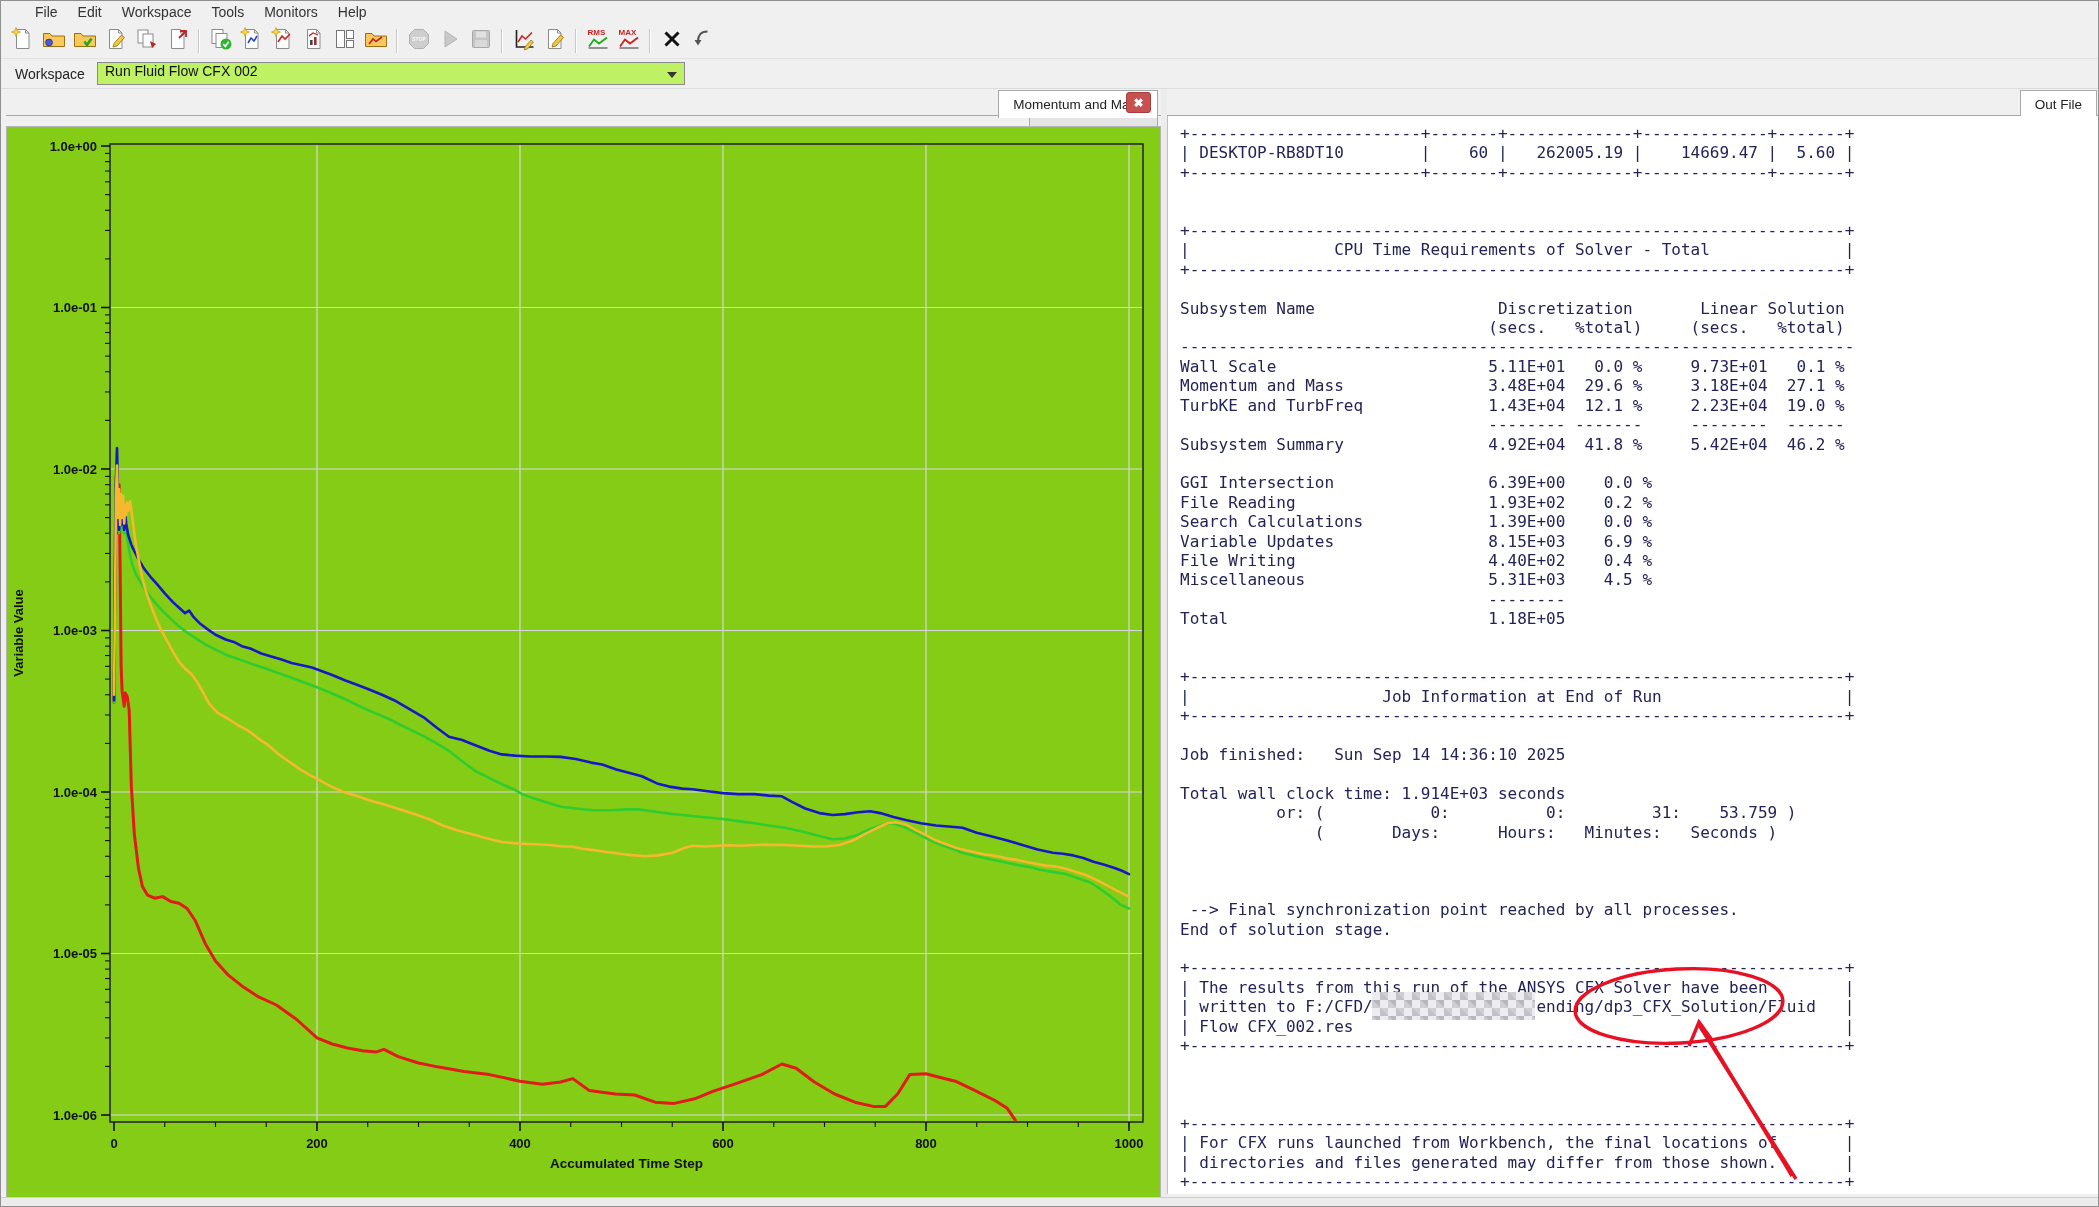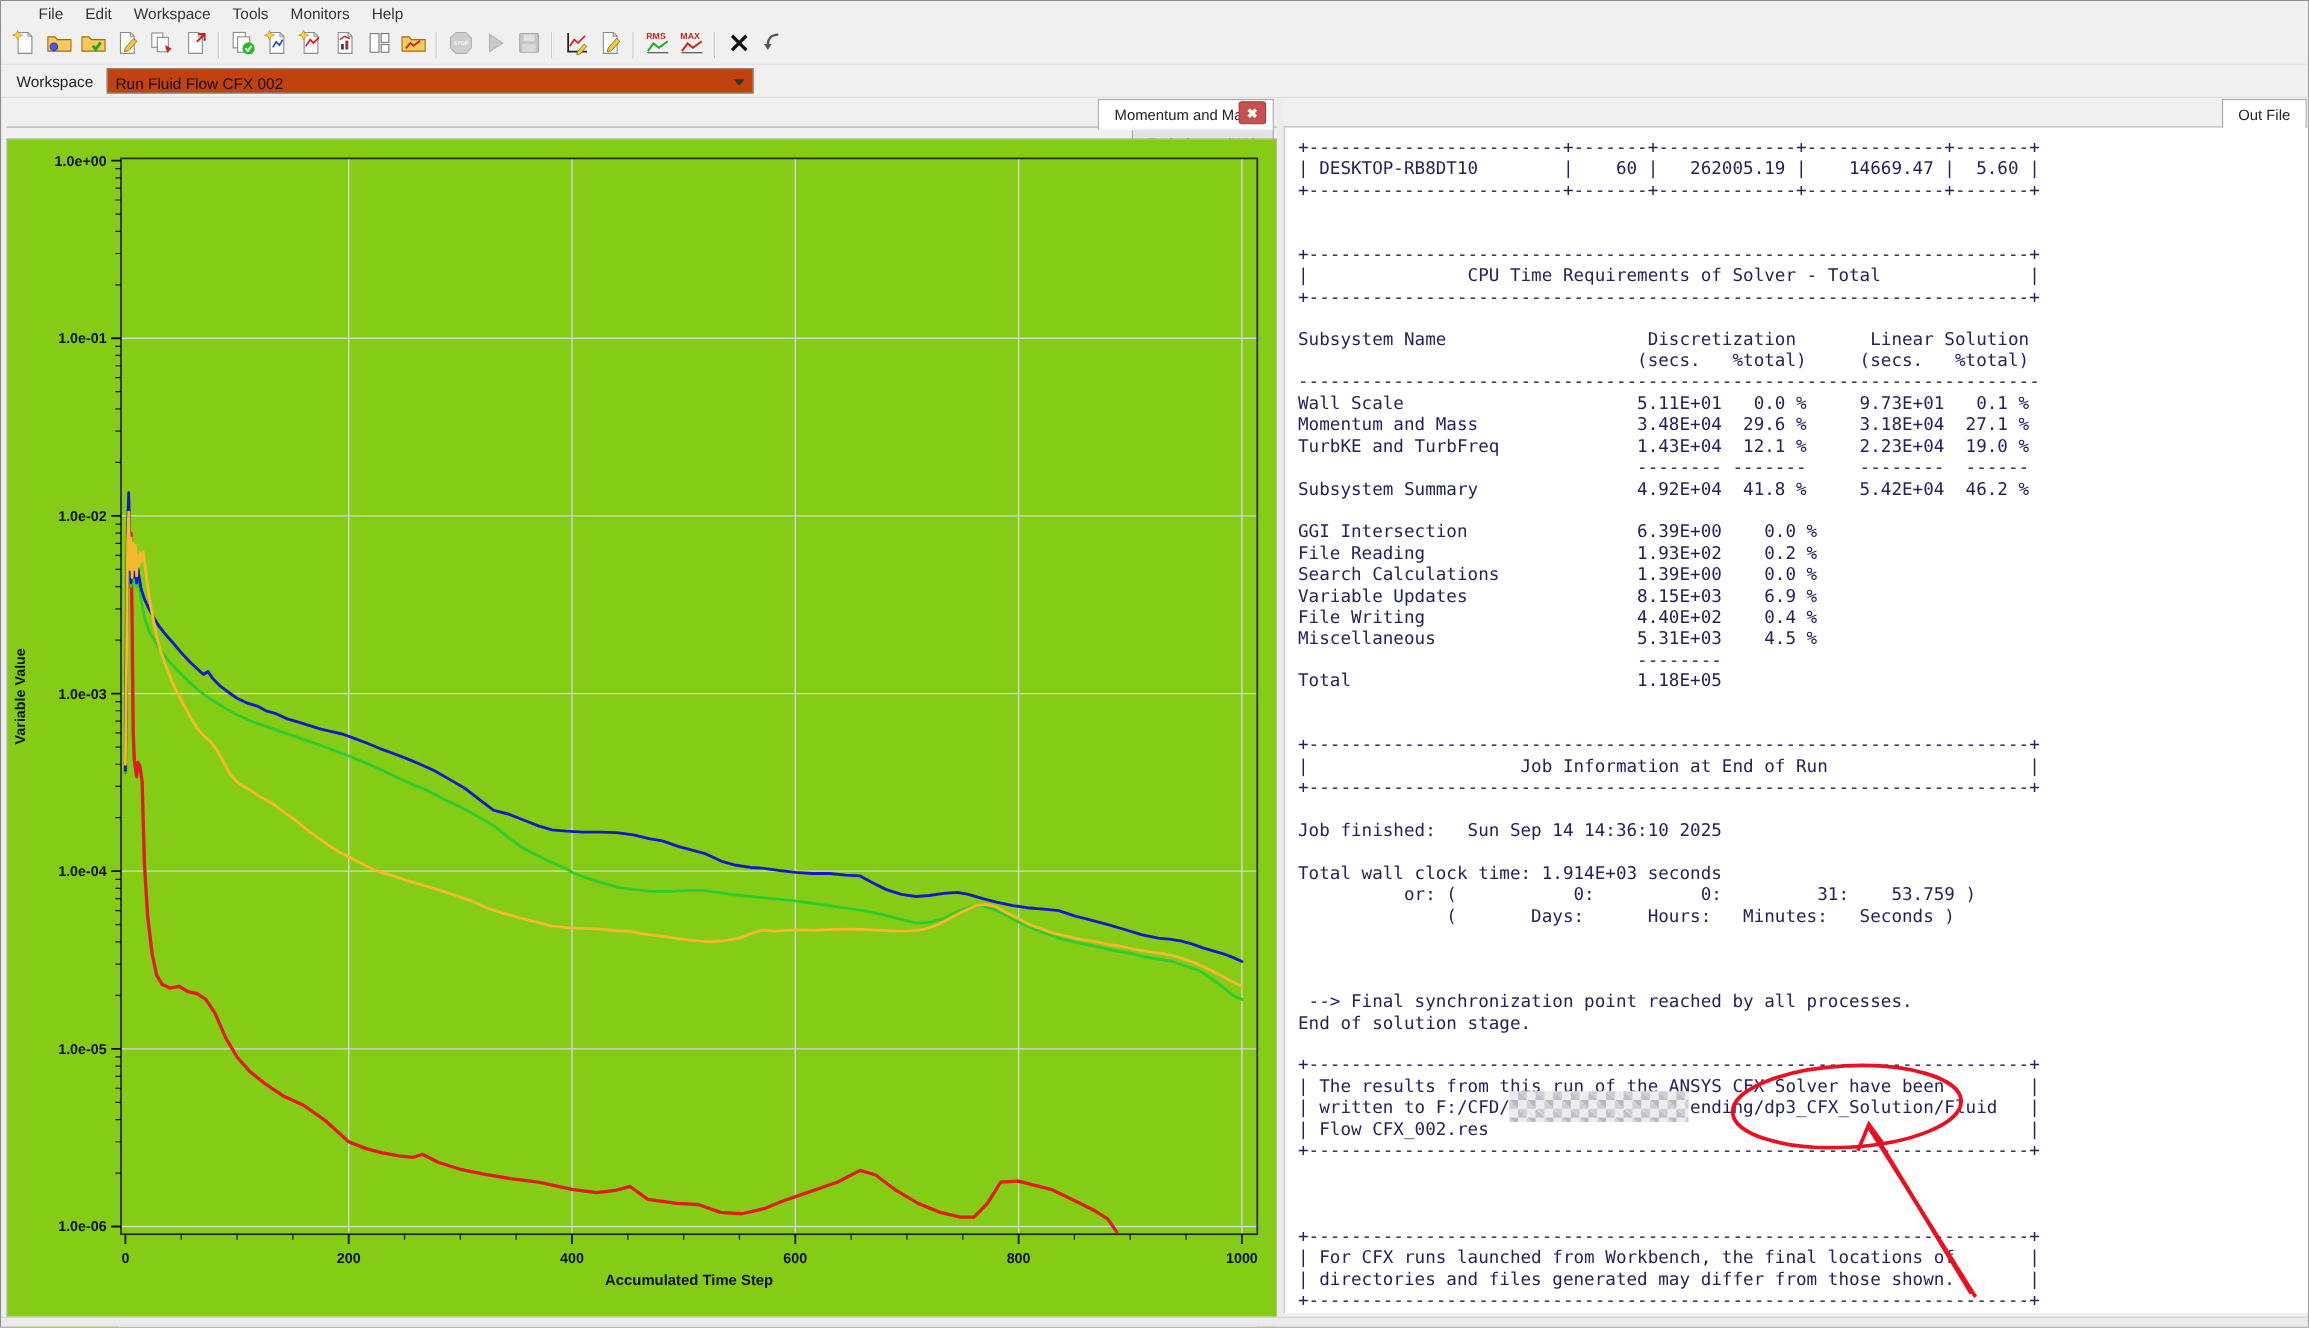--- a/index.html
+++ b/index.html
@@ -12,22 +12,22 @@
   
   .toolbar{position:absolute;left:0;top:22px;width:100%;height:36px;background:#f0f0f0;
            border-bottom:1px solid #e2e2e2;display:flex;align-items:center;padding-left:6px;box-sizing:border-box;}
   .tbtn{width:29px;height:29px;display:flex;align-items:flex-start;justify-content:center;
         border:1px solid transparent;border-radius:2px;background:transparent;padding:0;margin:0 1px;}
   .tsep{width:1px;height:24px;background:#c8c8c8;margin:0 5px;border-right:1px solid #fff;}
   
   .wsrow{position:absolute;left:0;top:58px;width:100%;height:30px;background:#f0f0f0;
          border-bottom:1px solid #dcdcdc;display:flex;align-items:center;box-sizing:border-box;}
   .wslabel{font-size:14px;color:#222;margin-left:14px;}
-  .wscombo{position:absolute;left:96px;top:3px;width:588px;height:23px;background:#c2410c;
-           border:1px solid #8a8a8a;font-size:14px;color:#111;display:flex;align-items:flex-end;
+  .wscombo{position:absolute;left:96px;top:3px;width:588px;height:23px;background:#bef264;
+           border:1px solid #8a8a8a;font-size:14px;color:#111;display:flex;align-items:flex-start;
            padding-left:7px;box-sizing:border-box;}
   .wsarrow{position:absolute;right:7px;top:9px;width:0;height:0;border-left:5px solid transparent;
            border-right:5px solid transparent;border-top:6px solid #333;}
   
   .chart-panel{position:absolute;left:5px;top:88px;width:1155px;height:1114px;}
   .out-panel{position:absolute;left:1166px;top:88px;width:933px;height:1112px;}
   .tabbar{position:absolute;left:0;top:0;width:100%;height:27px;background:#f0f0f0;
           border-bottom:1px solid #a9a9a9;display:flex;align-items:flex-end;box-sizing:border-box;flex-direction:column;}
   .tab{font-size:13.5px;color:#222;padding:5px 14px 6px 14px;background:#e4e4e4;
        border:1px solid #a9a9a9;border-bottom:none;margin-right:3px;height:15px;}

